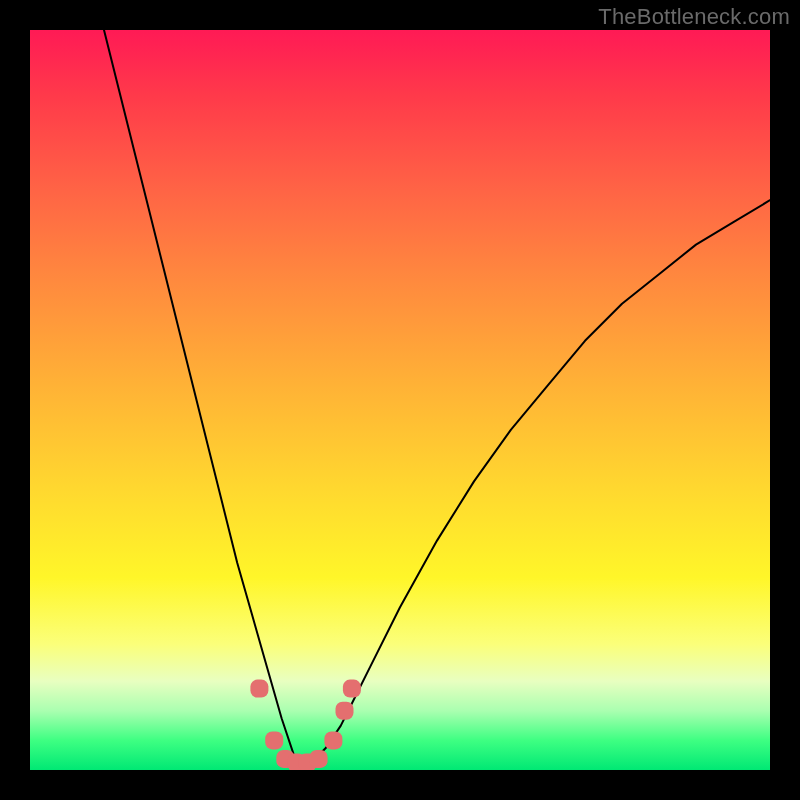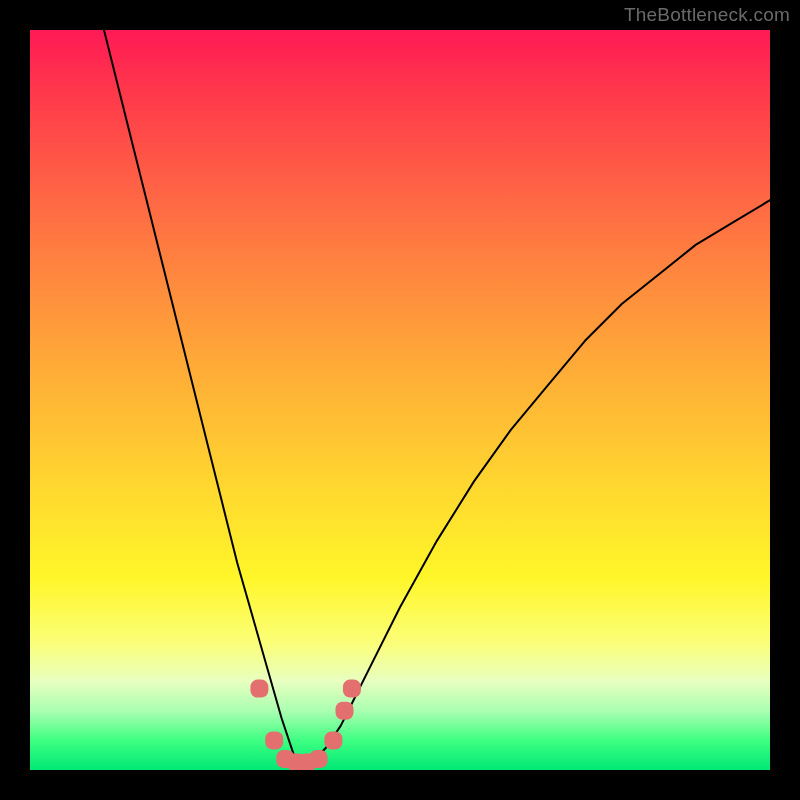--- a/index.html
+++ b/index.html
@@ -46,21 +46,21 @@
     top: 0;
     width: 740px;
     height: 740px;
     display: block;
   }
   .watermark {
     position: absolute;
     top: 4px;
     right: 10px;
     color: #6a6a6a;
-    font-size: 19px;
+    font-size: 22px;
     font-weight: 500;
     letter-spacing: 0.2px;
     user-select: none;
   }
 </style>
 </head>
 <body>
 
 <div class="frame">
   <div class="watermark">TheBottleneck.com</div>

